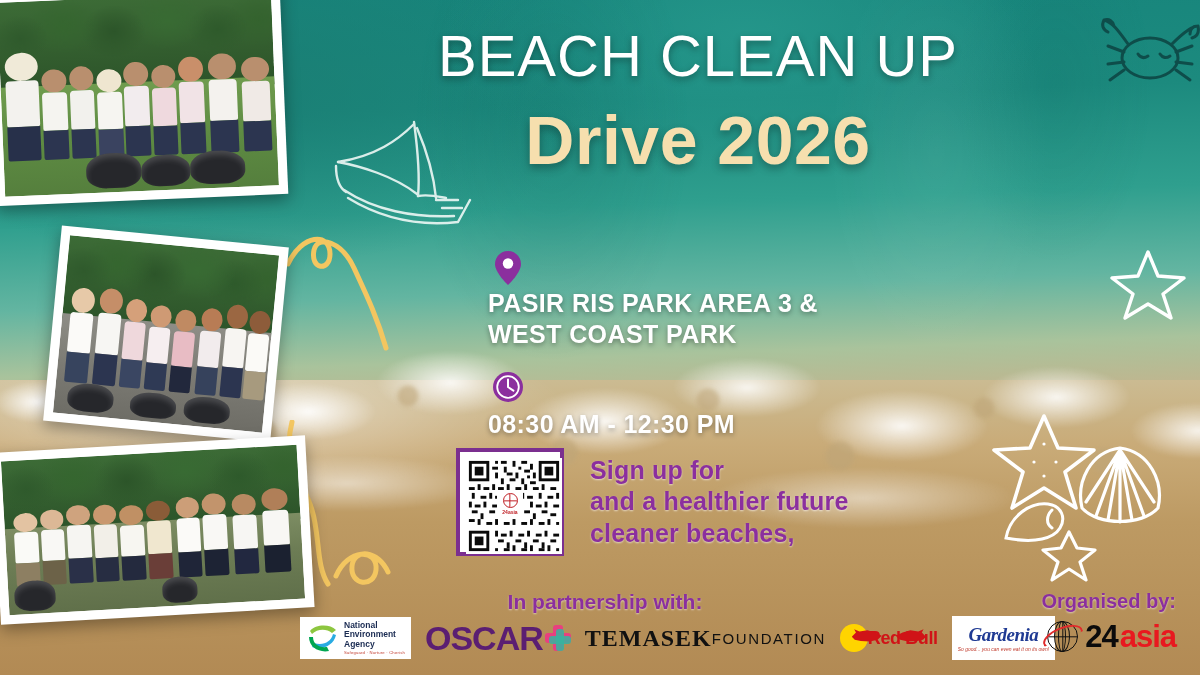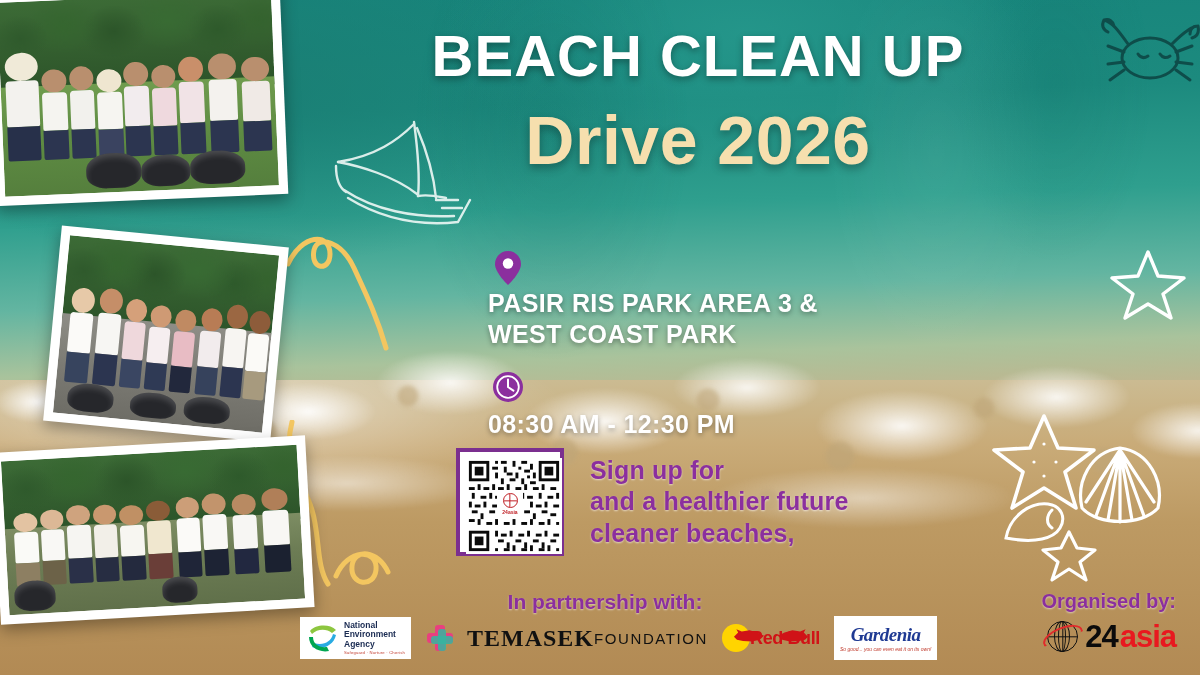--- a/index.html
+++ b/index.html
@@ -105,21 +105,21 @@
   .pp .head{ width:100%; height:26%; border-radius:50%; background:#b98f6e; margin:0 auto; }
   .pp .body{ width:100%; height:42%; border-radius:4px 4px 2px 2px; }
   .pp .legs{ width:100%; height:32%; background:#2c3550; border-radius:0 0 2px 2px; }
   .bags{ position:absolute; left:0; bottom:2%; width:100%; height:26%; }
   .bag{ position:absolute; bottom:0; background:#26272b; border-radius:46% 46% 38% 38%;
         box-shadow:inset 0 4px 6px rgba(255,255,255,.18); }
 
   
   .title{
     position:absolute; left:398px; top:26px; width:600px;
-    font-size:58px; font-weight:bold; letter-spacing:1px; color:#ffffff;
+    font-size:58px; font-weight:normal; letter-spacing:1px; color:#ffffff;
     text-align:center; line-height:1.02;
     text-shadow:0 3px 7px rgba(0,0,0,.34);
   }
   .subtitle{
     position:absolute; left:398px; top:106px; width:600px;
     font-size:68px; font-weight:bold; color:#f6dfae; text-align:center;
     line-height:1.02; letter-spacing:.5px;
     text-shadow:0 4px 8px rgba(0,0,0,.3);
   }
 
@@ -635,20 +635,21 @@
       </div>
       <div>
         <div class="txt">National</div>
         <div class="txt">Environment</div>
         <div class="txt">Agency</div>
         <div class="tag">Safeguard · Nurture · Cherish</div>
       </div>
     </div>
 
     <div class="logo oscar">
+      <span>OSCAR</span>
       <span class="cross">
         <b style="left:8px;top:0;width:10px;height:26px;border-radius:3px"></b>
         <b style="left:0;top:8px;width:26px;height:10px;border-radius:3px"></b>
         <i style="left:11px;top:4px;width:8px;height:22px;border-radius:3px;opacity:.85"></i>
         <i style="left:4px;top:11px;width:22px;height:8px;border-radius:3px;opacity:.85"></i>
       </span>
     </div>
 
     <div class="logo temasek">
       <div class="t1">TEMASEK</div>

